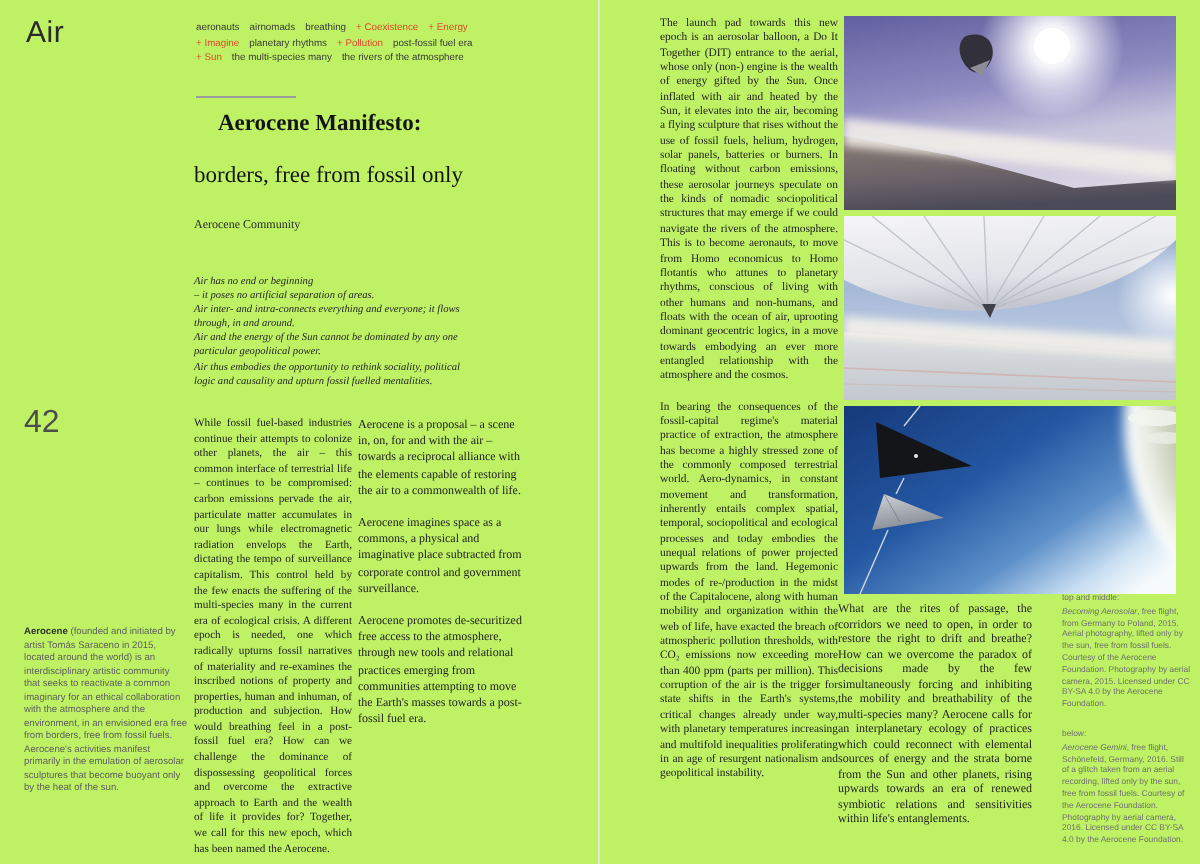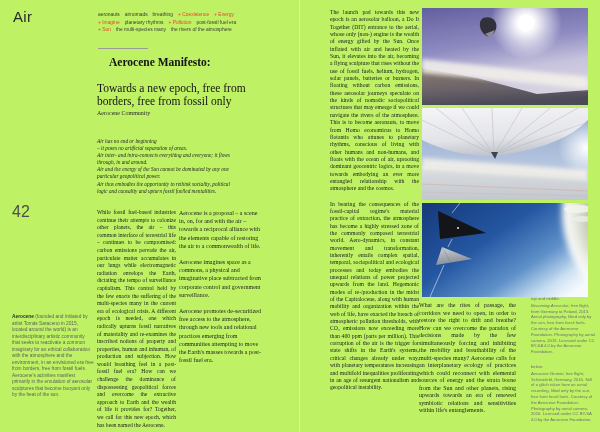--- a/index.html
+++ b/index.html
@@ -88,21 +88,20 @@
     <span class="kw">the multi-species many</span>
     <span class="kw">the rivers of the atmosphere</span>
   </div>
 
   <div class="rule"></div>
 
   <h1 class="title">
     <span style="display:block">Aerocene Manifesto:</span>
   </h1>
   <h2 class="subtitle">
-    <span style="display:block">Towards a new epoch, free from</span>
     <span style="display:block">borders, free from fossil only</span>
   </h2>
   <div class="byline">Aerocene Community</div>
 
   <div class="epigraph">
     <span>Air has no end or beginning</span>
     <span>– it poses no artificial separation of areas.</span>
     <span>Air inter- and intra-connects everything and everyone; it flows</span>
     <span>through, in and around.</span>
     <span>Air and the energy of the Sun cannot be dominated by any one</span>

